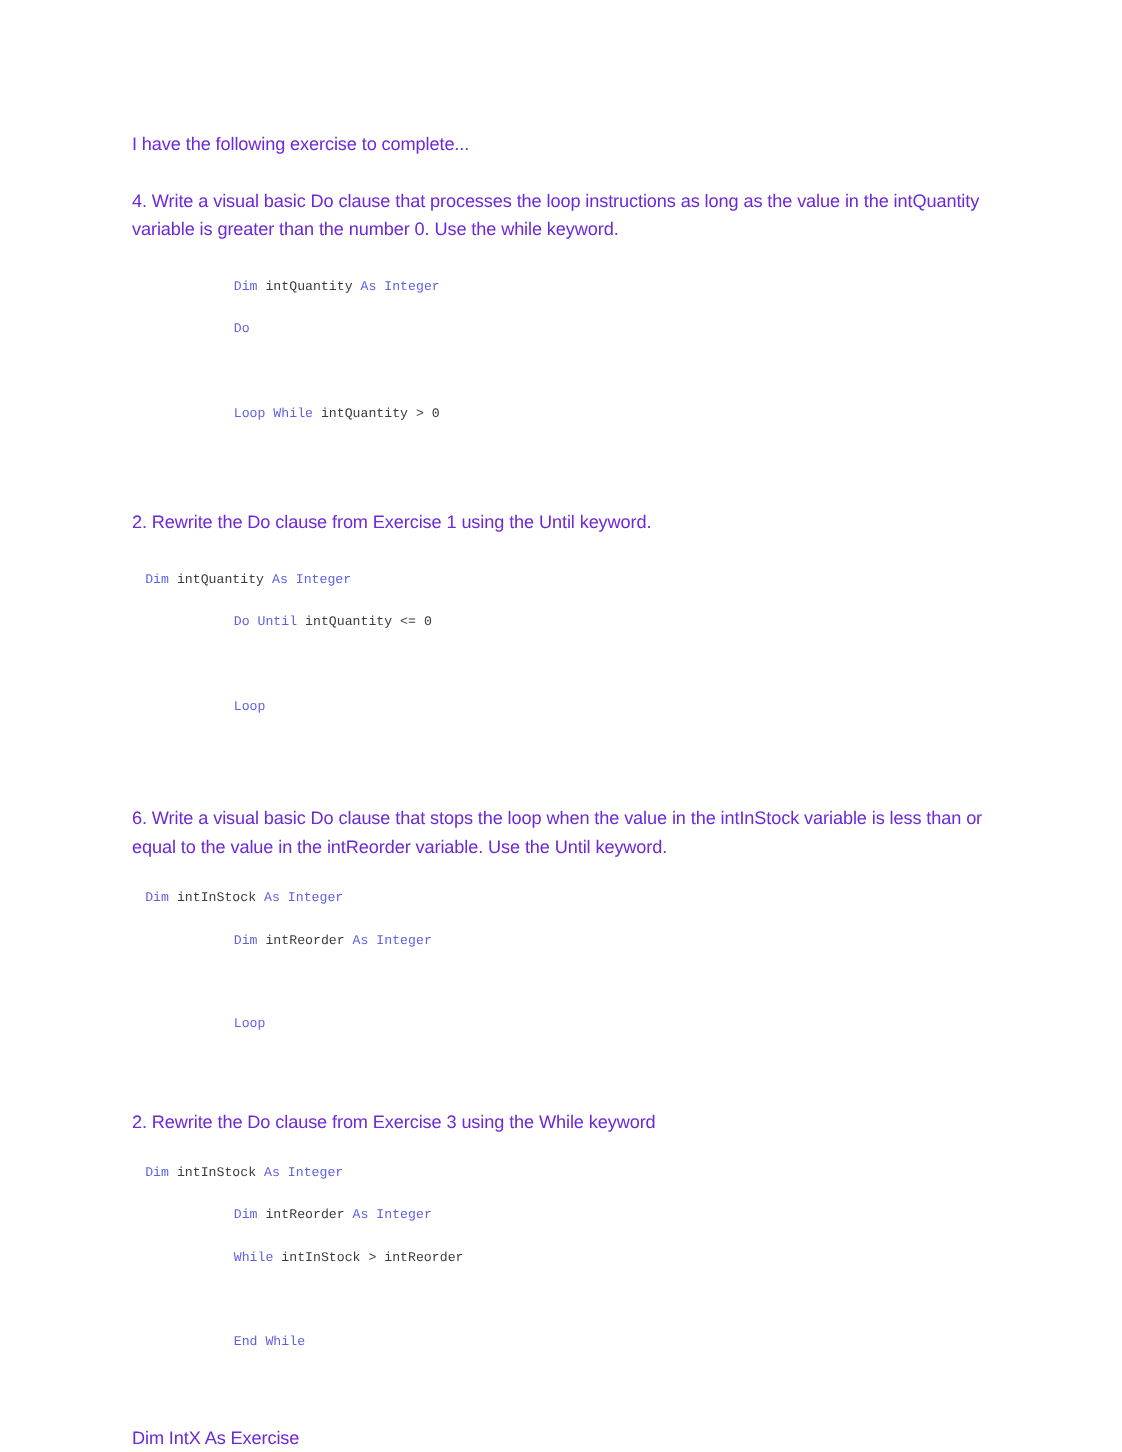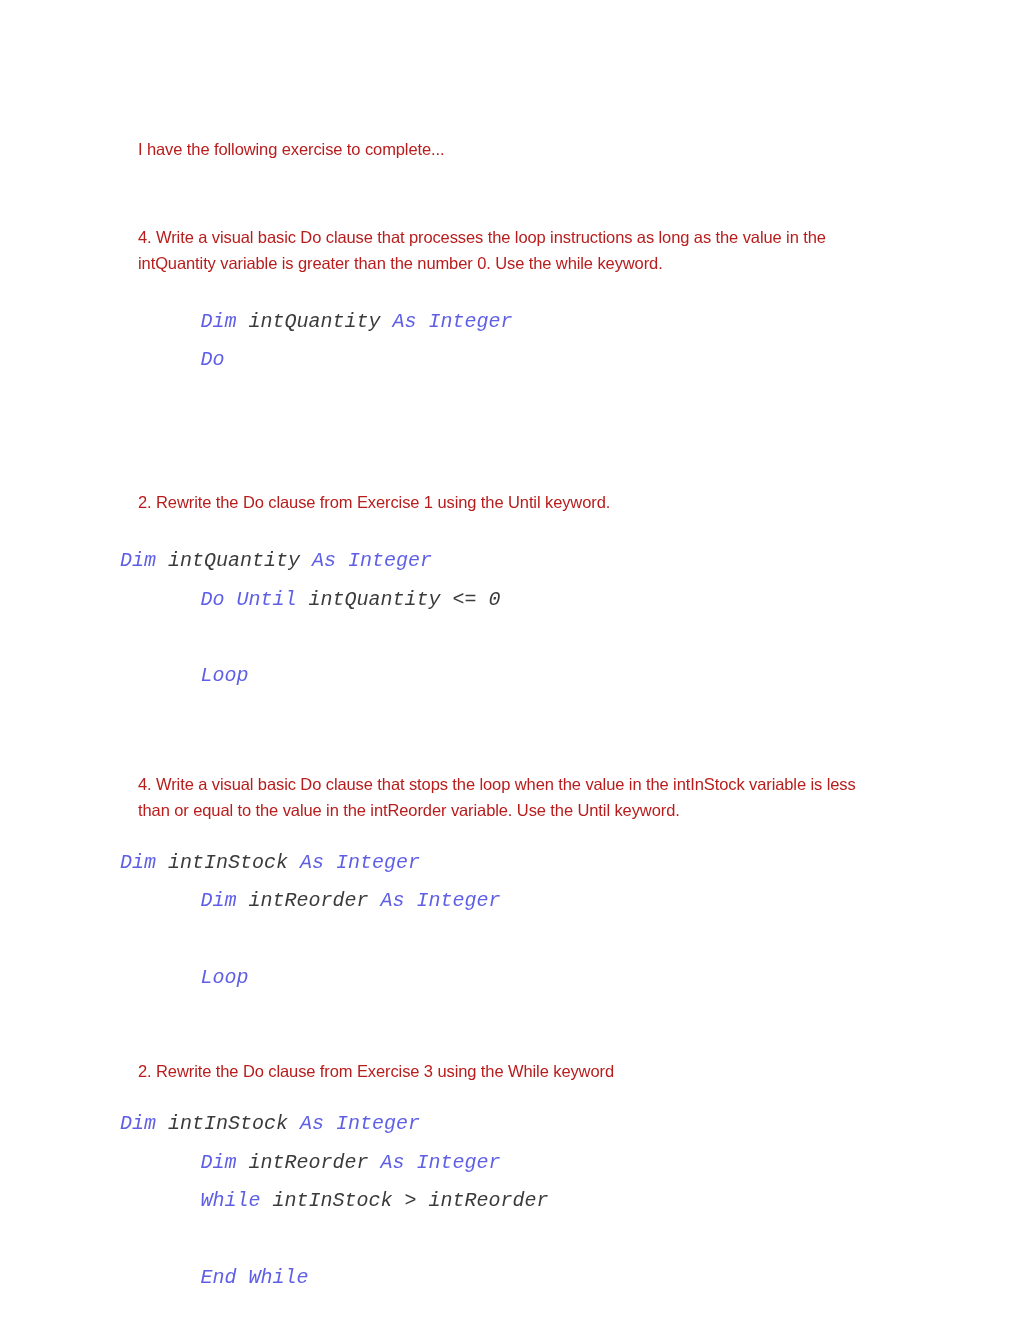--- a/index.html
+++ b/index.html
@@ -30,43 +30,42 @@
     left: 120px;
     top: 118px;
     width: 778px;
   }
 
   
   .para {
     font-family: "Liberation Sans", sans-serif;
     font-size: 16.5px;
     line-height: 26px;
-    color: #b91c1c;
+    color: #6d28d9;
     letter-spacing: -0.1px;
-    margin: 18px;
+    margin: 0;
     white-space: pre-wrap;
   }
 
   .spacer-26 { height: 26px; }
   .spacer-18 { height: 18px; }
   .spacer-12 { height: 12px; }
   .spacer-22 { height: 22px; }
   .spacer-34 { height: 34px; }
   .spacer-44 { height: 44px; }
   .spacer-48 { height: 48px; }
 
   
   .code {
     font-family: "Liberation Mono", "DejaVu Sans Mono", monospace;
-    font-size: 20px;
+    font-size: 12px;
     line-height: 19.2px;
     color: #3b3b3b;
     white-space: pre;
-    margin: 0;
-    font-style: italic;
+    margin: 12px;
   }
   .code .kw { color: #5f5fe6; }
   .code-line { display: block; min-height: 19.2px; }
 
   
   .ind { padding-left: 80.5px; }
 </style>
 </head>
 <body>
 
@@ -75,35 +74,36 @@
 
     <p class="para">I have the following exercise to complete...</p>
 
     <div class="spacer-26"></div>
 
     <p class="para">4. Write a visual basic Do clause that processes the loop instructions as long as the value in the intQuantity variable is greater than the number 0. Use the while keyword.</p>
     <div class="spacer-18"></div>
     <pre class="code"><span class="code-line ind"><span class="kw">Dim</span><span> intQuantity </span><span class="kw">As</span><span> </span><span class="kw">Integer</span></span>
 <span class="code-line ind"><span class="kw">Do</span></span>
 <span class="code-line ind">&nbsp;</span>
+<span class="code-line ind"><span class="kw">Loop</span><span> </span><span class="kw">While</span><span> intQuantity &gt; 0</span></span>
 </pre>
 
     <div class="spacer-44"></div>
 
     <p class="para">2. Rewrite the Do clause from Exercise 1 using the Until keyword.</p>
     <div class="spacer-18"></div>
     <pre class="code"><span class="code-line"><span class="kw">Dim</span><span> intQuantity </span><span class="kw">As</span><span> </span><span class="kw">Integer</span></span>
 <span class="code-line ind"><span class="kw">Do</span><span> </span><span class="kw">Until</span><span> intQuantity &lt;= 0</span></span>
 <span class="code-line ind">&nbsp;</span>
 <span class="code-line ind"><span class="kw">Loop</span></span>
 </pre>
 
     <div class="spacer-48"></div>
 
-    <p class="para">4. Write a visual basic Do clause that stops the loop when the value in the intInStock variable is less than or equal to the value in the intReorder variable. Use the Until keyword.</p>
+    <p class="para">6. Write a visual basic Do clause that stops the loop when the value in the intInStock variable is less than or equal to the value in the intReorder variable. Use the Until keyword.</p>
     <div class="spacer-12"></div>
     <pre class="code"><span class="code-line"><span class="kw">Dim</span><span> intInStock </span><span class="kw">As</span><span> </span><span class="kw">Integer</span></span>
 <span class="code-line ind"><span class="kw">Dim</span><span> intReorder </span><span class="kw">As</span><span> </span><span class="kw">Integer</span></span>
 <span class="code-line ind">&nbsp;</span>
 <span class="code-line ind"><span class="kw">Loop</span></span>
 </pre>
 
     <div class="spacer-34"></div>
 
     <p class="para">2. Rewrite the Do clause from Exercise 3 using the While keyword</p>

